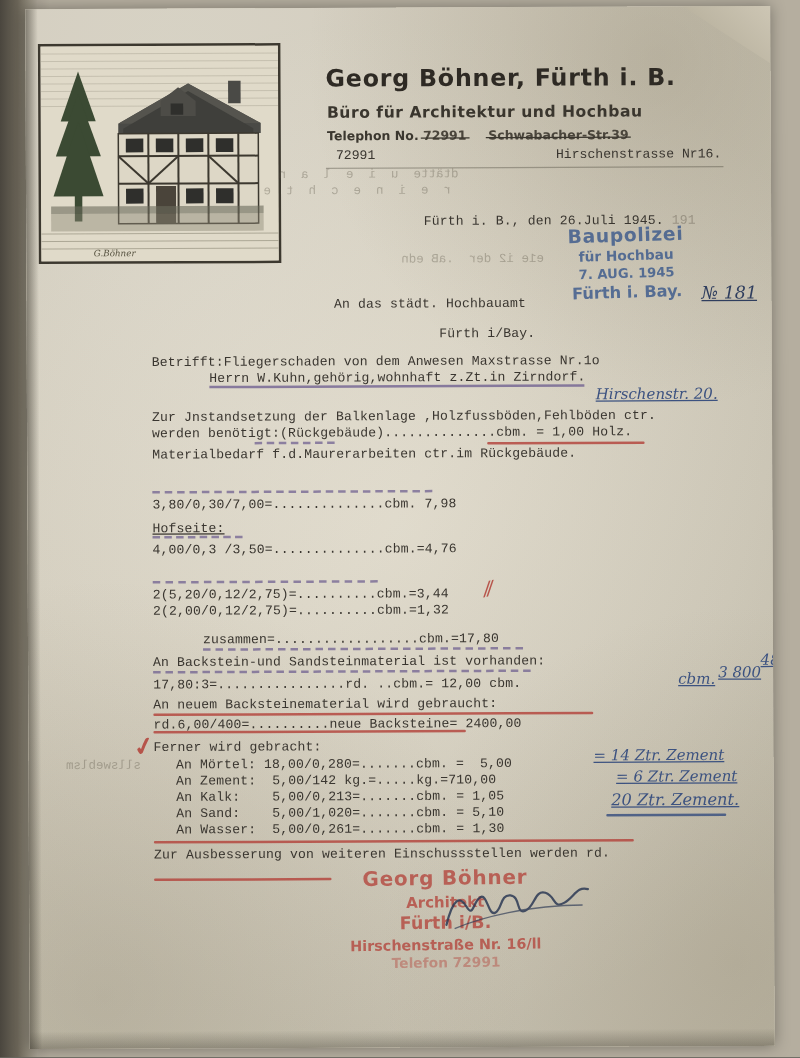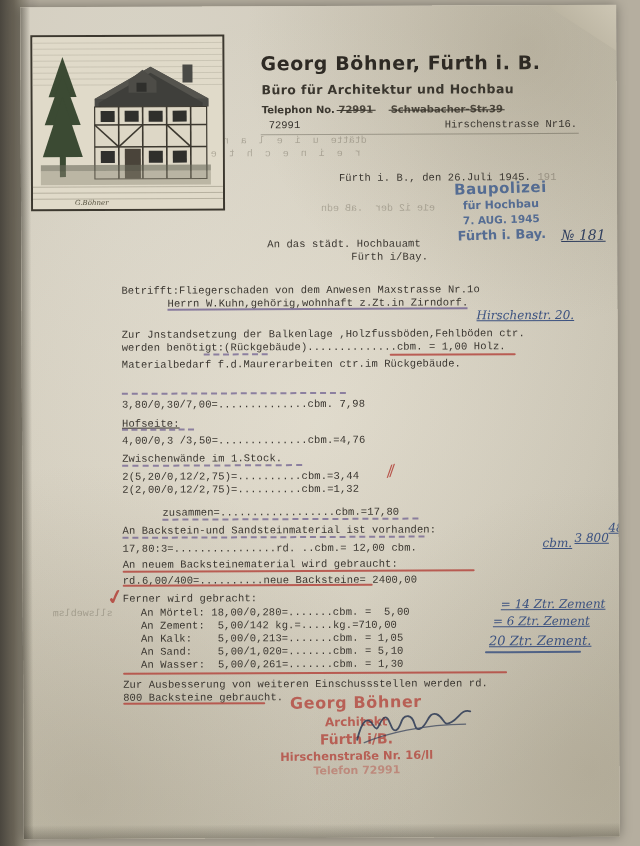--- a/index.html
+++ b/index.html
@@ -357,41 +357,40 @@
 
     <div class="stamp-blue">
       <div class="l1">Baupolizei</div>
       <div class="l2">für Hochbau</div>
       <div class="l3">7. AUG. 1945</div>
       <div class="l4">Fürth i. Bay.</div>
     </div>
     <div class="hand hand-dark" style="left:540px; top:222px; font-size:14px;">№ 181</div>
 
     <div class="typed" style="left:246px; top:232px;">An das städt. Hochbauamt</div>
-    <div class="typed" style="left:330px; top:245px;">Fürth i/Bay.</div>
+    <div class="typed" style="left:330px; top:256px;">Fürth i/Bay.</div>
 
     <div class="typed" style="left:100px; top:278px;"><span>Betrifft:</span><span>Fliegerschaden von dem Anwesen Maxstrasse Nr.1o</span></div>
     <div class="typed" style="left:146px; top:291px;">Herrn W.Kuhn,gehörig,wohnhaft z.Zt.in Zirndorf.</div>
     <div class="uline-purple" style="left:146px; top:302px; width:300px;"></div>
     <div class="hand" style="left:455px; top:303px; font-size:12px;text-align:center;">Hirschenstr. 20.</div>
 
     <div class="typed" style="left:100px; top:322px;">Zur Jnstandsetzung der Balkenlage ,Holzfussböden,Fehlböden ctr.</div>
     <div class="typed" style="left:100px; top:335px;">werden benötigt:(Rückgebäude)..............cbm. = 1,00 Holz.</div>
     <div class="dashline" style="left:182px; top:347px; width:64px;"></div>
     <div class="uline" style="left:368px; top:348px; width:126px;"></div>
     <div class="typed" style="left:100px; top:352px;">Materialbedarf f.d.Maurerarbeiten ctr.im Rückgebäude.</div>
 
     <div class="dashline" style="left:100px; top:386px; width:224px;"></div>
     <div class="typed" style="left:100px; top:392px;">3,80/0,30/7,00=..............cbm. 7,98</div>
 
     <div class="typed" style="left:100px; top:411px;text-decoration:underline;">Hofseite:</div>
     <div class="dashline" style="left:100px; top:422px; width:72px;"></div>
     <div class="typed" style="left:100px; top:428px;">4,00/0,3 /3,50=..............cbm.=4,76</div>
 
-    <div class="typed" style="left:100px; top:446px;">Zwischenwände im 1.Stock.</div>
     <div class="dashline" style="left:100px; top:458px; width:180px;"></div>
     <div class="typed" style="left:100px; top:464px;">2(5,20/0,12/2,75)=..........cbm.=3,44</div>
     <div class="typed" style="left:100px; top:477px;">2(2,00/0,12/2,75)=..........cbm.=1,32</div>
     <div class="strike-x" style="left:366px; top:456px; font-size:16px;">⁄⁄</div>
 
     <div class="typed" style="left:140px; top:500px;">zusammen=..................cbm.=17,80</div>
     <div class="dashline" style="left:140px; top:512px; width:256px;"></div>
 
     <div class="typed" style="left:100px; top:518px;">An Backstein-und Sandsteinmaterial ist vorhanden:</div>
     <div class="dashline" style="left:100px; top:530px; width:302px;"></div>
@@ -406,27 +405,26 @@
     <div class="typed" style="left:100px; top:586px;">Ferner wird gebracht:</div>
     <div class="uline" style="left:100px; top:578px; width:250px;"></div>
     <div class="strike-x" style="left:84px; top:578px;">✓</div>
 
     <div class="typed" style="left:118px; top:600px;">An Mörtel: 18,00/0,280=.......cbm. =  5,00</div>
     <div class="typed" style="left:118px; top:613px;">An Zement:  5,00/142 kg.=.....kg.=710,00</div>
     <div class="typed" style="left:118px; top:626px;">An Kalk:    5,00/0,213=.......cbm. = 1,05</div>
     <div class="typed" style="left:118px; top:639px;">An Sand:    5,00/1,020=.......cbm. = 5,10</div>
     <div class="typed" style="left:118px; top:652px;">An Wasser:  5,00/0,261=.......cbm. = 1,30</div>
 
-    <div class="hand" style="left:478px; top:592px;">= 14 Ztr. Zement</div>
+    <div class="hand" style="left:452px; top:592px;">= 14 Ztr. Zement</div>
     <div class="hand" style="left:470px; top:609px;">= 6 Ztr. Zement</div>
     <div class="hand" style="left:466px; top:628px; font-size:13px;">20 Ztr. Zement.</div>
     <div class="uline" style="left:462px; top:646px; width:96px; background:#3c5280; height:1.5px;"></div>
 
     <div class="typed" style="left:100px; top:672px;">Zur Ausbesserung von weiteren Einschussstellen werden rd.</div>
-    <div class="typed" style="left:100px; top:685px;">800 Backsteine gebraucht.</div>
     <div class="uline" style="left:100px; top:666px; width:384px;"></div>
     <div class="uline" style="left:100px; top:696px; width:142px;"></div>
 
     <div class="stamp-red">
       <div class="r1">Georg Böhner</div>
       <div class="r2">Architekt</div>
       <div class="r3">Fürth i/B.</div>
       <div class="r4">Hirschenstraße Nr. 16/ll</div>
       <div class="r5">Telefon 72991</div>
     </div>

